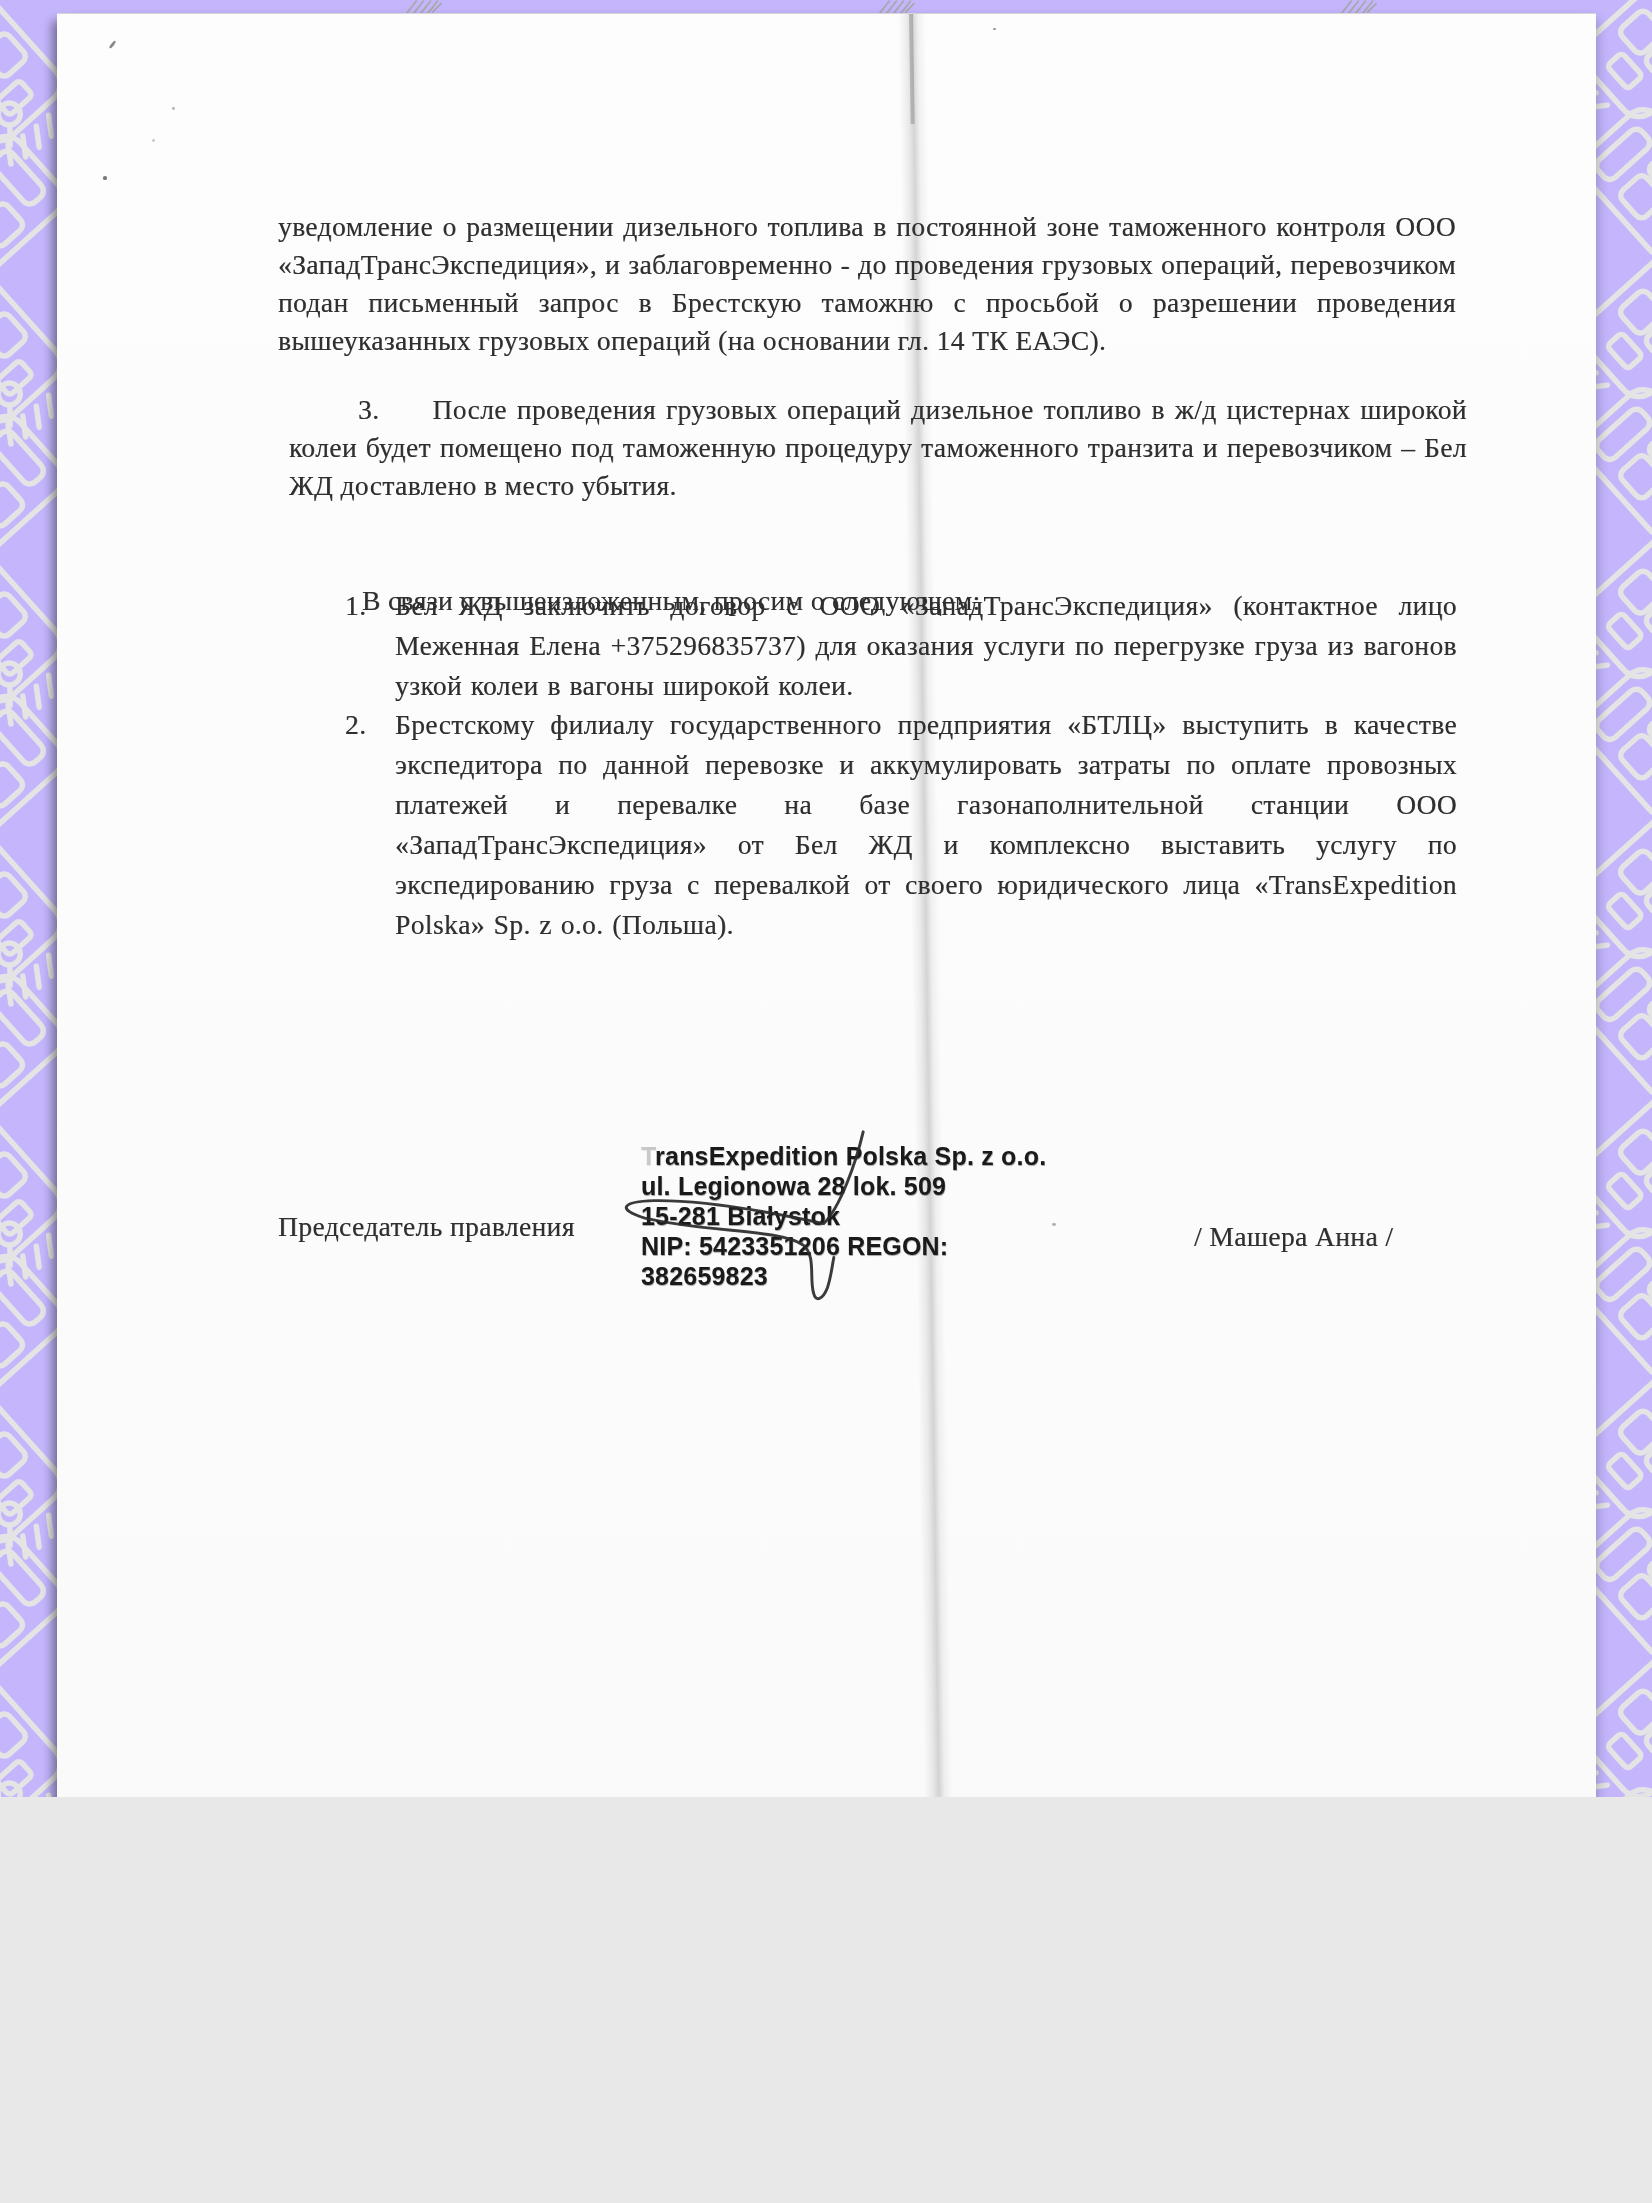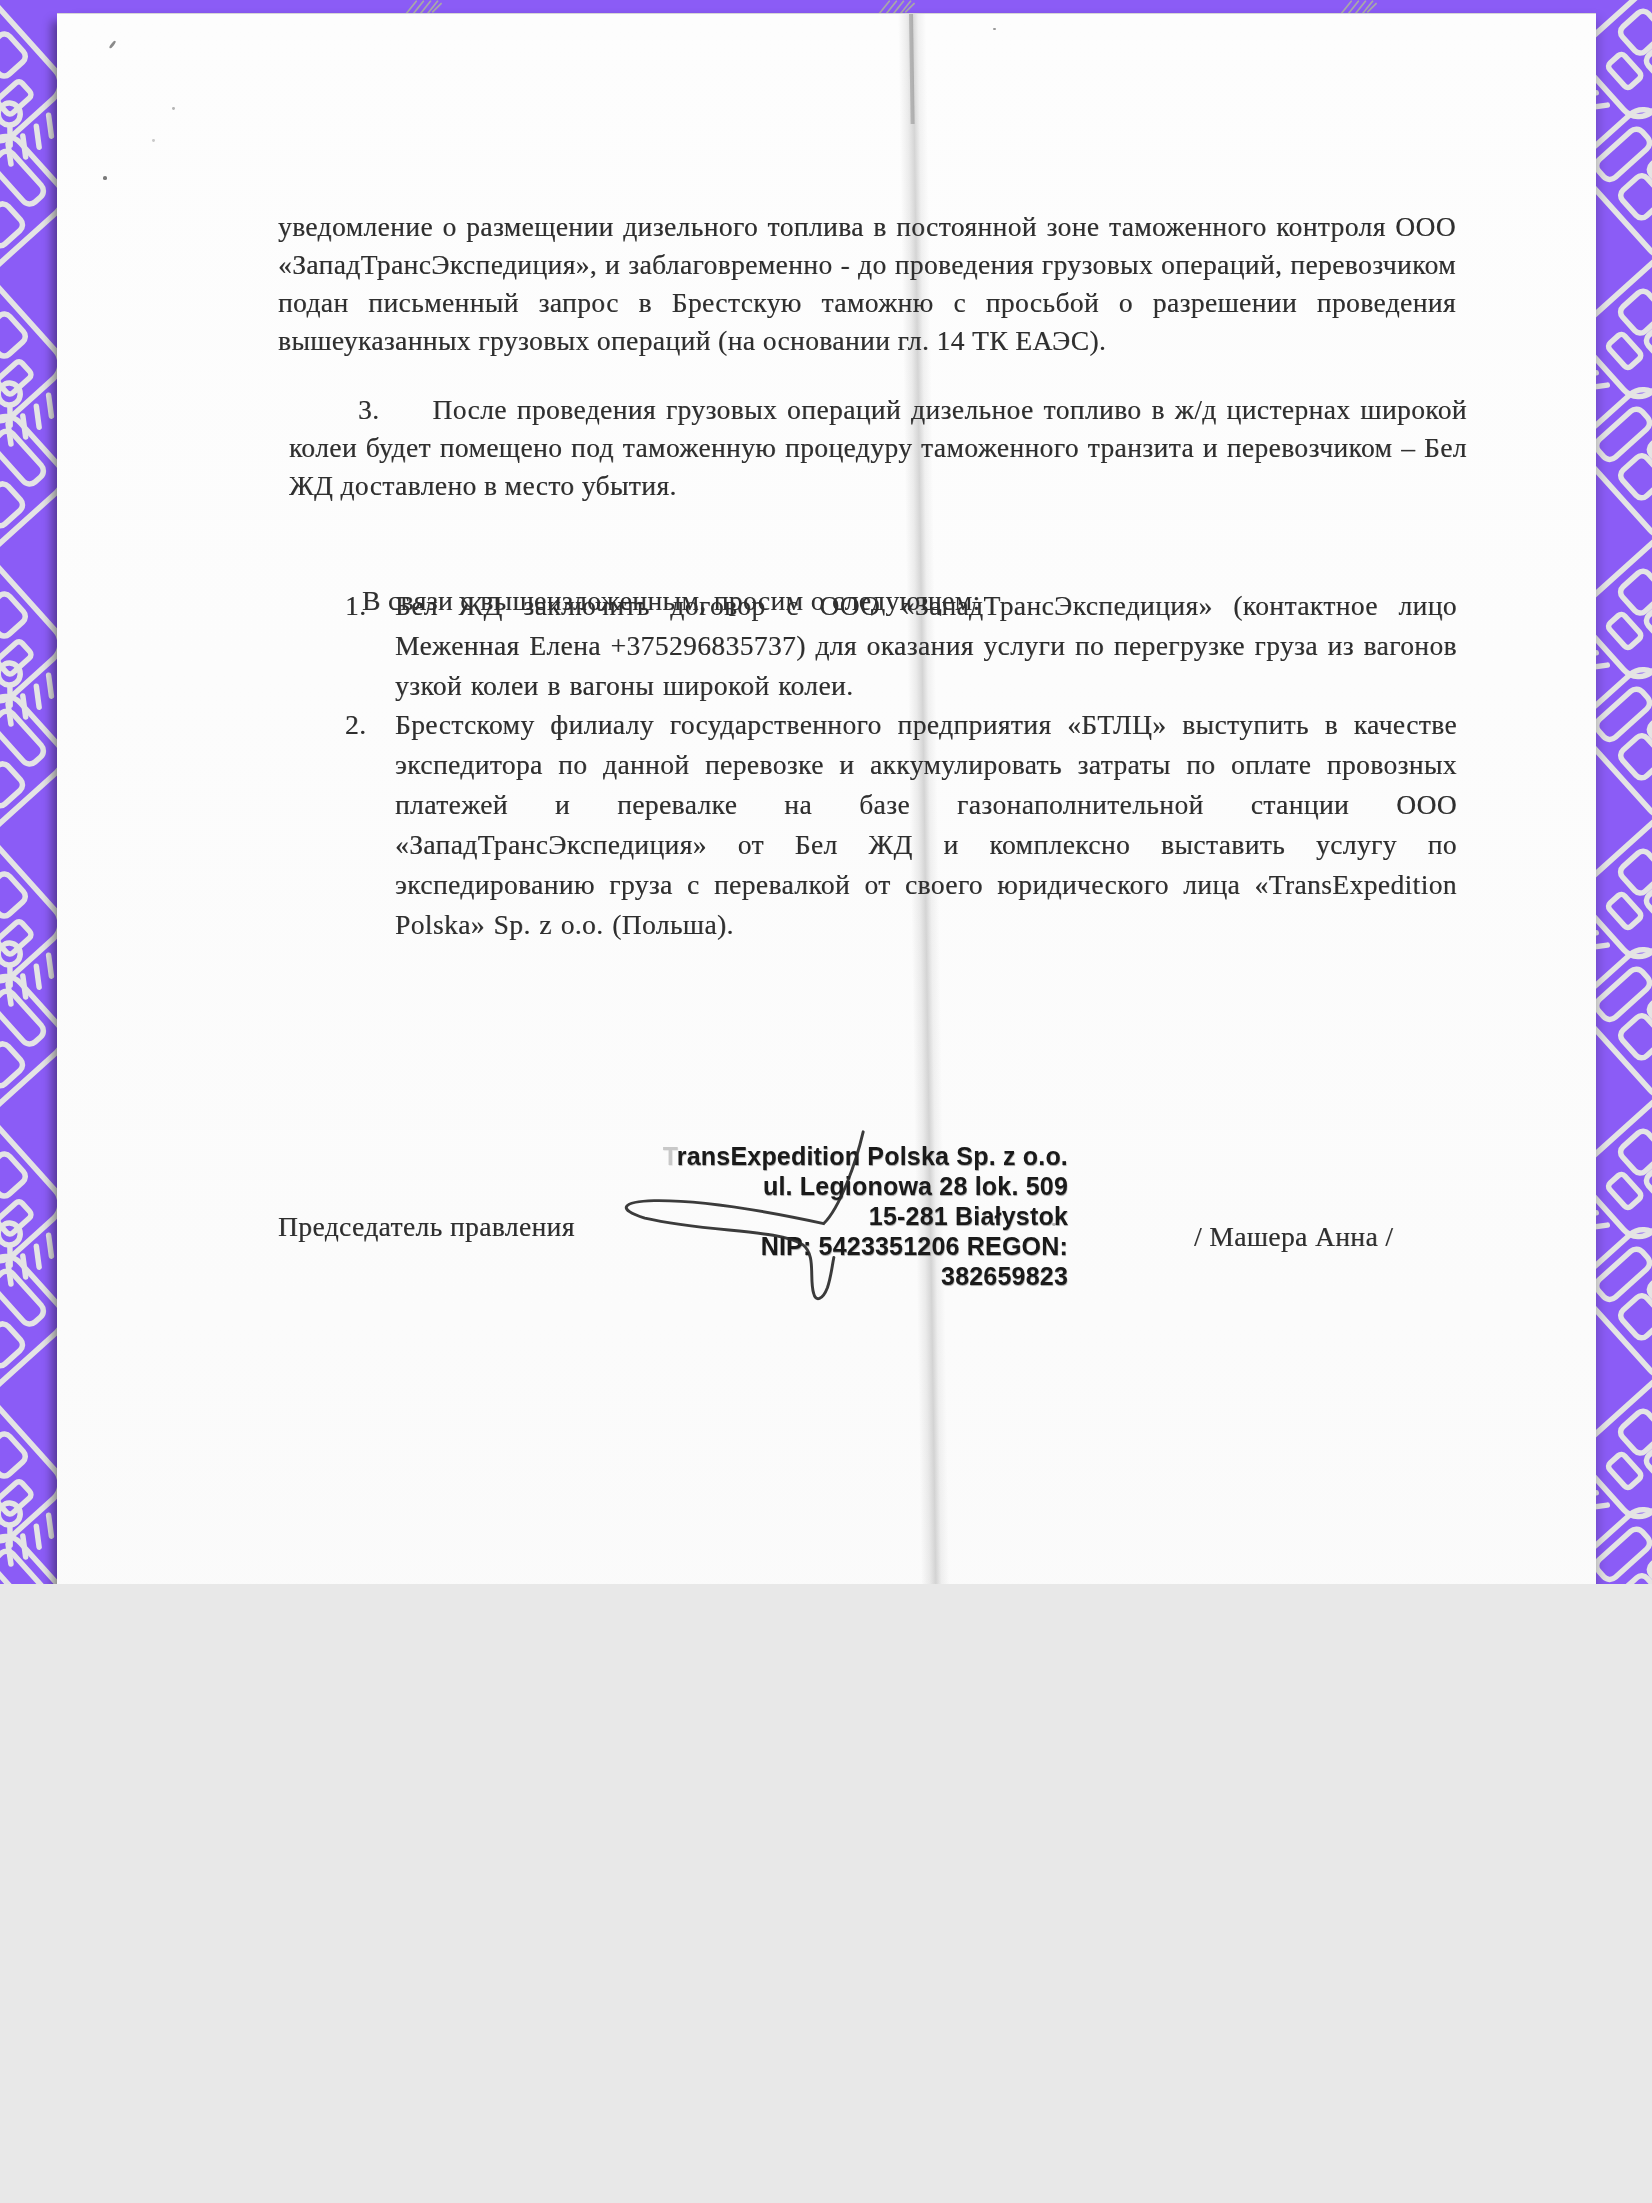--- a/index.html
+++ b/index.html
@@ -1,16 +1,16 @@
 <!DOCTYPE html>
 <html style="font-size:14.7px"><head>
 <meta charset="utf-8">
 <style>
   html,body{margin:0;padding:0;background:#e8e8e8;}
-  .stage{position:relative;width:1653px;height:1584px;background:#8b5cf6;overflow:hidden;
+  .stage{position:relative;width:1653px;height:1797px;background:#c4b5fd;overflow:hidden;
          font-family:"Liberation Serif",serif;}
   
   .wm-col{position:absolute;display:flex;flex-direction:column;z-index:0;}
   .wm-cell{width:138px;height:140px;position:relative;}
   .wm-cell svg{position:absolute;left:0;top:0;}
   .wm-a{transform:rotate(-42deg);}
   .wm-b{transform:rotate(48deg);}
   .hatch{position:absolute;z-index:0;}
   
   .page{position:absolute;left:57px;top:13px;width:1539px;height:2175px;z-index:1;
@@ -27,21 +27,21 @@
   .fold-bottom{position:absolute;left:9.2px;bottom:39px;width:5.5px;height:81px;background:rgba(60,60,60,.38);}
   .bottom-band{position:absolute;left:0;top:2187px;width:1653px;height:16.5px;z-index:2;
         background:linear-gradient(180deg,#8d8d8d 0%,#b9b9b9 40%,#e3e3e3 100%);}
   
   .txt{position:absolute;color:#2f2f2f;font-size:27.5px;line-height:38px;letter-spacing:0.4px;
        z-index:5;text-shadow:0.4px 0.4px 0.6px rgba(45,45,45,.5);}
   .just{text-align:justify;}
   .tabgap{display:inline-block;width:53px;}
   .item{line-height:40px;word-spacing:1.4px;}
   .item .num{position:absolute;left:-50px;top:0;}
-  .stamp{position:absolute;left:641px;top:1141px;width:427px;text-align:right;z-index:6;
+  .stamp{position:absolute;left:641px;top:1141px;width:427px;text-align:left;z-index:6;
          font-family:"Liberation Sans",sans-serif;font-weight:bold;color:#1a1a1a;
          font-size:25px;line-height:30px;letter-spacing:0.2px;
          text-shadow:0.5px 0.5px 0.7px rgba(25,25,25,.38);}
   .stamp .faded{opacity:.22;}
   .sig-svg{position:absolute;left:597px;top:1119px;z-index:7;}
   .speck{position:absolute;border-radius:50%;z-index:4;}
 </style>
 </head>
 <body>
 

